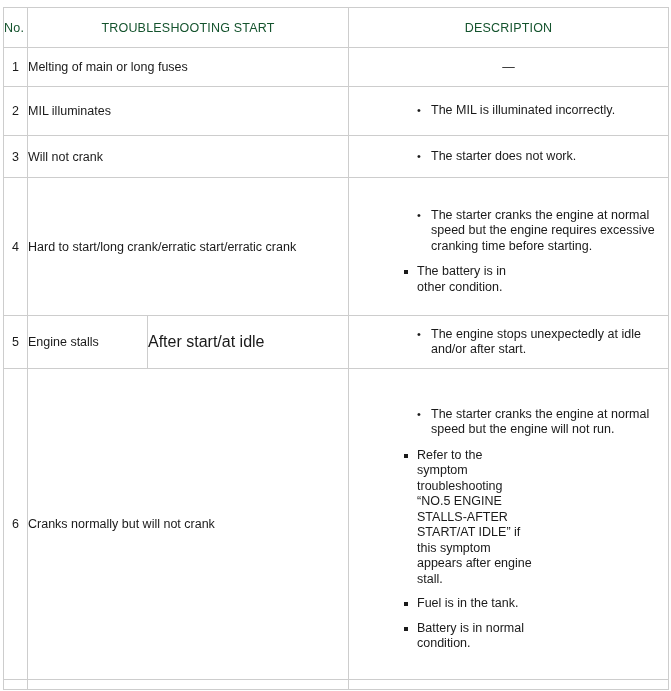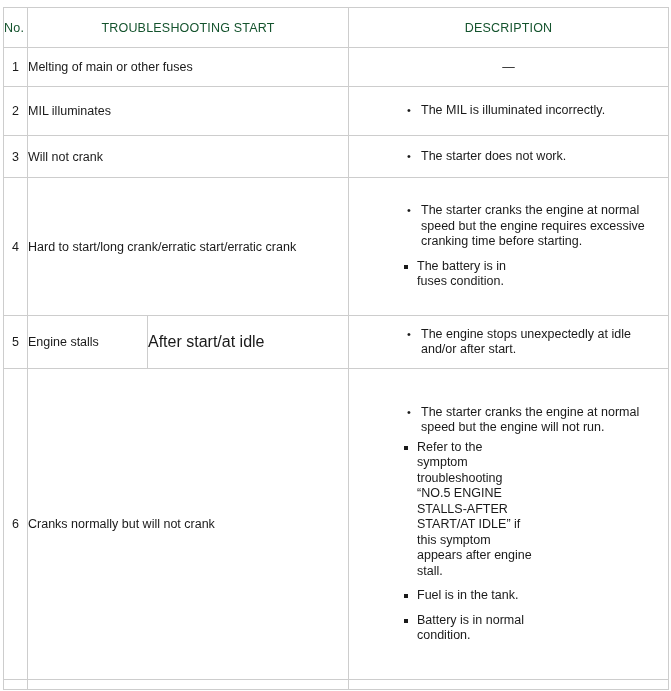--- a/index.html
+++ b/index.html
@@ -84,21 +84,21 @@
     vertical-align: middle;
     padding: 0;
   }
   .desc-dash {
     text-align: center;
     font-size: 12.5px;
   }
 
   
   .blist {
-    margin: 0;
+    margin: 10px;
     padding: 0;
     list-style: none;
   }
   .bl1 {
     position: relative;
     padding-left: 18px;
     margin: 0 0 0 54px;
     font-size: 12.5px;
     line-height: 15.5px;
     max-width: 232px;
@@ -164,21 +164,21 @@
         <th class="hdr-cell hdr-no">No.</th>
         <th class="hdr-cell" colspan="2">TROUBLESHOOTING START</th>
         <th class="hdr-cell">DESCRIPTION</th>
       </tr>
     </thead>
 
     <tbody>
 
       <tr class="r1">
         <td class="no-cell">1</td>
-        <td class="item-cell" colspan="2">Melting of main or other fuses</td>
+        <td class="item-cell" colspan="2">Melting of main or long fuses</td>
         <td class="desc-cell">
           <div class="desc-dash">—</div>
         </td>
       </tr>
 
       <tr class="r2">
         <td class="no-cell">2</td>
         <td class="item-cell" colspan="2">MIL illuminates</td>
         <td class="desc-cell">
           <ul class="blist">
@@ -198,21 +198,21 @@
       </tr>
 
       <tr class="r4">
         <td class="no-cell">4</td>
         <td class="item-cell" colspan="2">Hard to start/long crank/erratic start/erratic crank</td>
         <td class="desc-cell">
           <ul class="blist">
             <li class="bl1">The starter cranks the engine at normal speed but the engine requires excessive cranking time before starting.</li>
           </ul>
           <ul class="sublist">
-            <li class="bl2">The battery is in fuses condition.</li>
+            <li class="bl2">The battery is in other condition.</li>
           </ul>
         </td>
       </tr>
 
       <tr class="r5">
         <td class="no-cell">5</td>
         <td class="item-cell">Engine stalls</td>
         <td class="sub-cell">After start/at idle</td>
         <td class="desc-cell">
           <ul class="blist">

